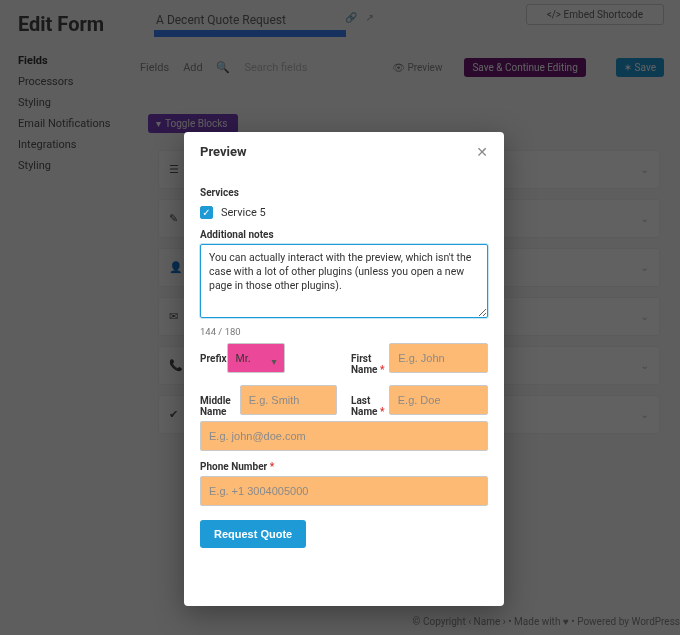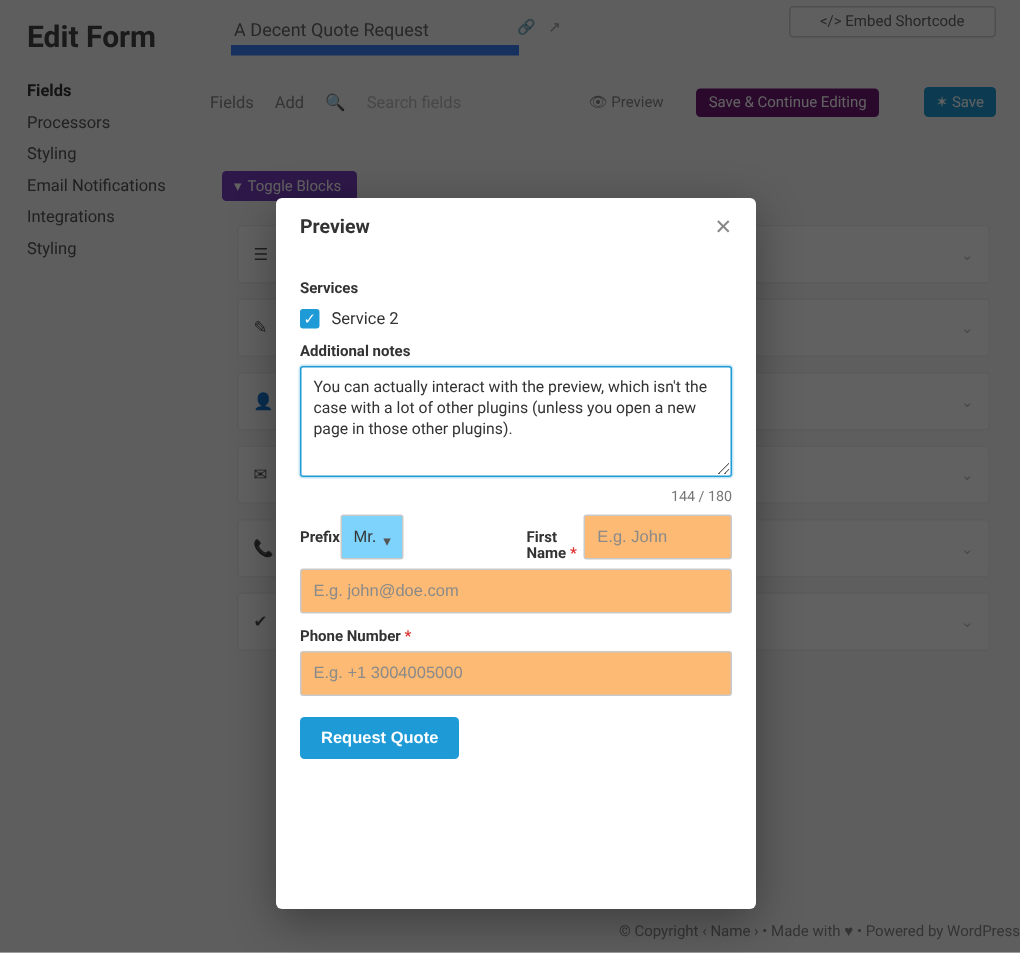--- a/index.html
+++ b/index.html
@@ -33,25 +33,25 @@
   .modal-title { font-size: 13px; font-weight: 700; color: #333; }
   .modal-close { font-size: 14px; color: #888; cursor: pointer; line-height: 1; }
   .modal-body { padding: 8px 16px 16px 16px; overflow: auto; flex: 1; }
   .group-label { font-size: 10px; font-weight: 700; color: #333; margin-bottom: 8px; margin-top: 8px; }
   .chk-row { display: flex; align-items: center; gap: 8px; font-size: 11px; color: #333; margin-bottom: 8px; }
   .chk { width: 13px; height: 13px; border: 1px solid #bbb; border-radius: 2px; display: inline-flex; align-items: center; justify-content: center; font-size: 10px; color: #fff; }
   .chk.checked { background: #1e9ad6; border-color: #1e9ad6; }
   .label-sm { font-size: 10px; font-weight: 700; color: #333; margin: 10px 0 4px 0; display: block; }
   .req { color: #d33; font-weight: 700; }
   textarea.notes { width: 100%; height: 74px; border: 1px solid #1e9ad6; outline: 1px solid rgba(30,154,214,0.25); border-radius: 2px; padding: 6px 8px; font-size: 10.5px; color: #333; resize: vertical; font-family: inherit; line-height: 1.35; }
-  .counter { text-align: right; font-size: 9.5px; color: #777; margin-top: 4px; }
+  .counter { text-align: left; font-size: 9.5px; color: #777; margin-top: 4px; }
   .row2 { display: flex; gap: 14px; margin-top: 6px; }
   .col { flex: 1; display: flex; }
   select.field, input.field { width: 100%; height: 30px; border: 1px solid #c9c9c9; background: #fdba74; border-radius: 2px; padding: 0 8px; font-size: 11px; color: #333; }
-  select.field { appearance: none; background: #7dd3fc; padding-right: 16px; }
+  select.field { appearance: none; background: #ec4899; padding-right: 32px; }
   .select-wrap { position: relative; }
   .select-caret { position: absolute; right: 8px; top: 50%; transform: translateY(-50%); font-size: 10px; color: #555; pointer-events: none; }
   input.field::placeholder { color: #8a8a8a; }
   .submit { margin-top: 14px; background: #1e9ad6; color: #fff; font-size: 11px; font-weight: 600; border: none; border-radius: 3px; padding: 8px 14px; cursor: pointer; }
 </style>
 </head>
 <body>
 
 <div class="bg">
   <div class="bg-header">
@@ -129,21 +129,21 @@
 <div class="modal">
   <div class="modal-head">
     <div class="modal-title">Preview</div>
     <div class="modal-close">✕</div>
   </div>
   <div class="modal-body">
 
     <div class="group-label">Services</div>
     <div class="chk-row">
       <span class="chk checked">✓</span>
-      <span>Service 2</span>
+      <span>Service 5</span>
     </div>
 
     <label class="label-sm">Additional notes</label>
     <textarea class="notes" style="">You can actually interact with the preview, which isn't the case with a lot of other plugins (unless you open a new page in those other plugins).</textarea>
     <div class="counter">144 / 180</div>
 
     <div class="row2">
       <div class="col">
         <label class="label-sm">Prefix</label>
         <div class="select-wrap">
@@ -152,20 +152,30 @@
           </select>
           <span class="select-caret">▾</span>
         </div>
       </div>
       <div class="col">
         <label class="label-sm"><span>First Name</span> <span class="req">*</span></label>
         <input class="field" type="text" placeholder="E.g. John" style="">
       </div>
     </div>
 
+    <div class="row2">
+      <div class="col">
+        <label class="label-sm">Middle Name</label>
+        <input class="field" type="text" placeholder="E.g. Smith" style="">
+      </div>
+      <div class="col">
+        <label class="label-sm"><span>Last Name</span> <span class="req">*</span></label>
+        <input class="field" type="text" placeholder="E.g. Doe" style="">
+      </div>
+    </div>
 
     <input class="field" type="text" placeholder="E.g. john@doe.com" style="">
 
     <label class="label-sm"><span>Phone Number</span> <span class="req">*</span></label>
     <input class="field" type="text" placeholder="E.g. +1 3004005000" style="">
 
     <button class="submit">Request Quote</button>
   </div>
 </div>
 

